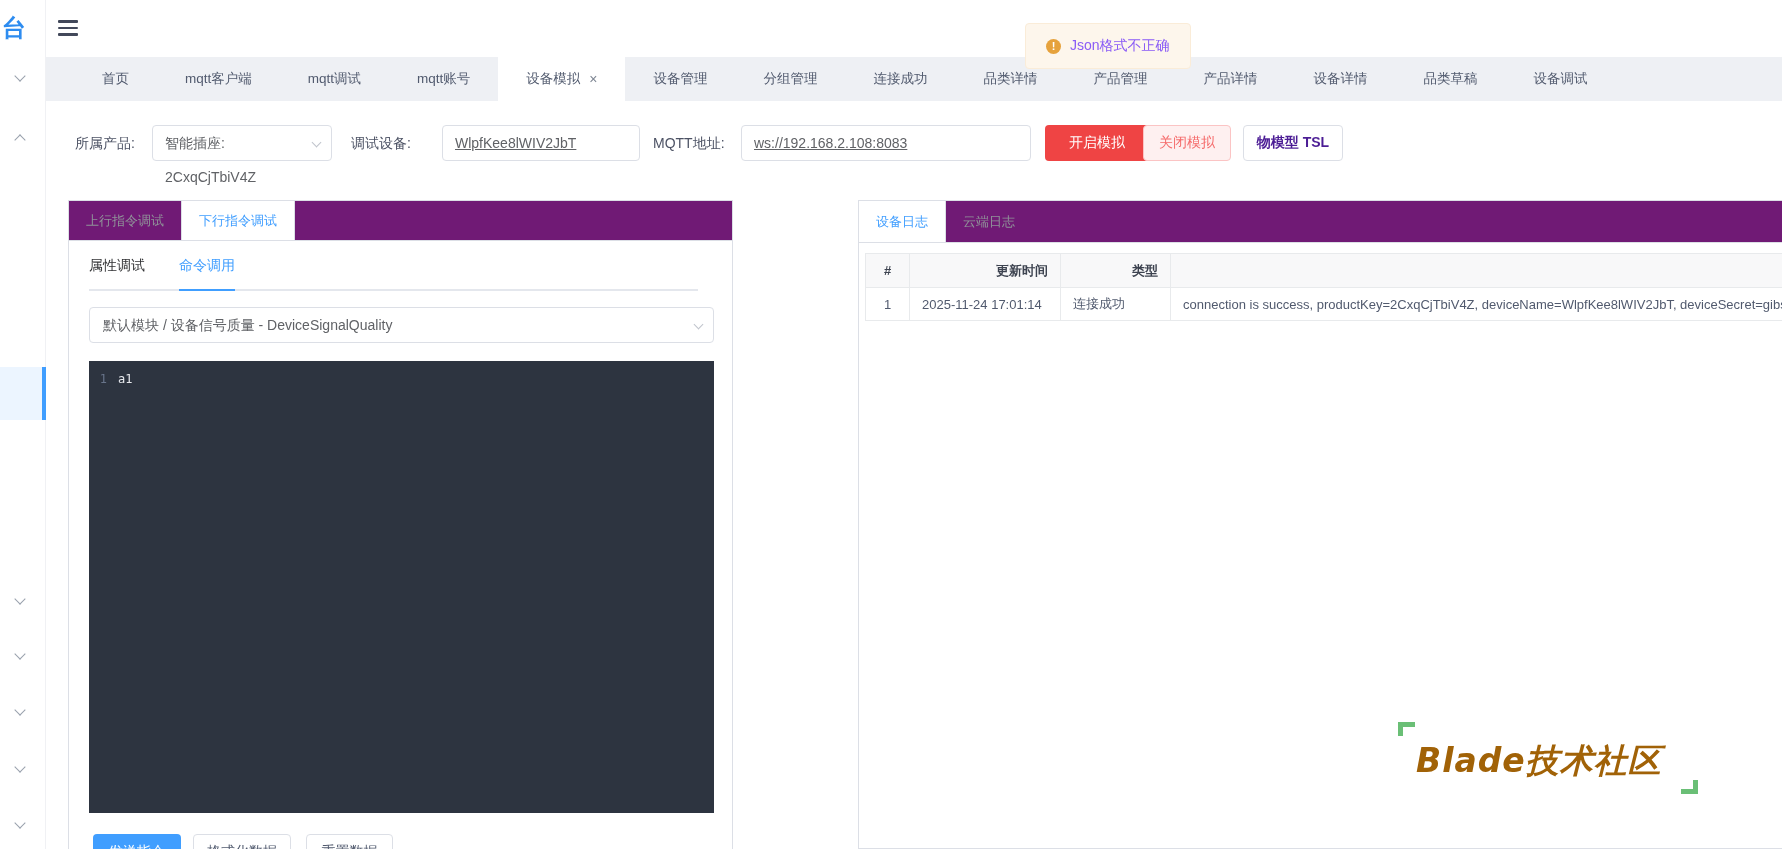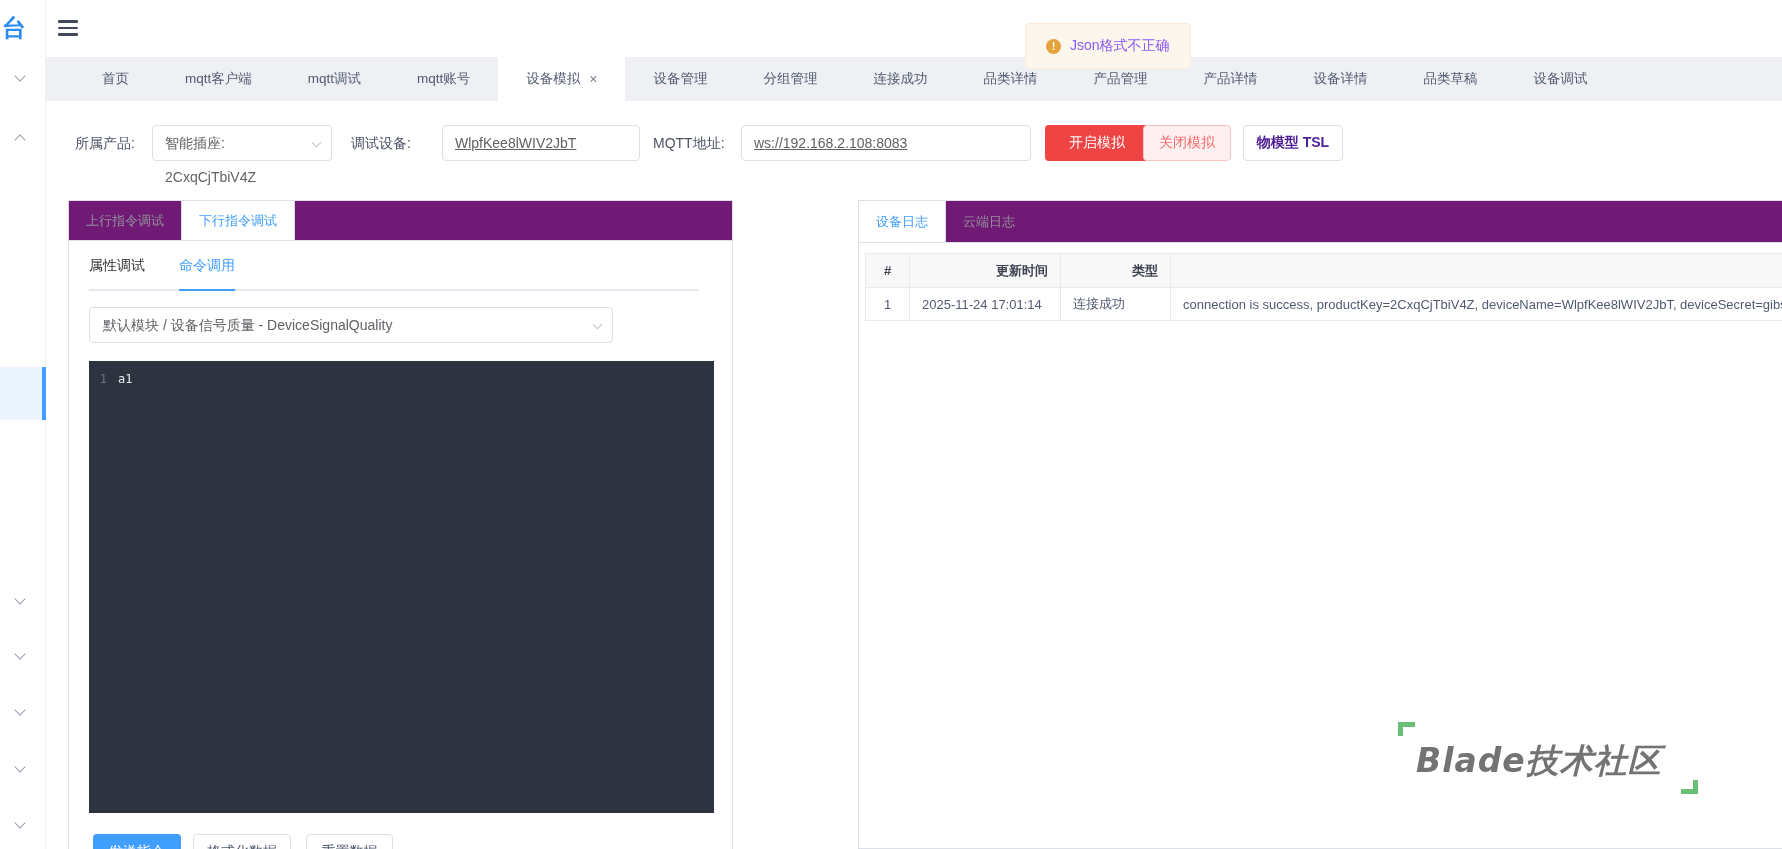--- a/index.html
+++ b/index.html
@@ -64,21 +64,21 @@
   .log-card .card-tabs { height:42px; }
   .log-card .ctab { line-height:42px; }
 
   
   .subtabs { position:absolute; left:20px; right:34px; top:56px; height:34px;
     border-bottom:2px solid #e4e7ed; display:flex; gap:34px; }
   .subtab { font-size:14px; color:#303133; padding-bottom:10px; margin-bottom:-2px;
     cursor:pointer; white-space:nowrap; }
   .subtab.active { color:#409eff; border-bottom:2px solid #409eff; }
 
-  .cmd-select { position:absolute; left:20px; top:106px; width:524px; height:36px;
+  .cmd-select { position:absolute; left:20px; top:106px; width:625px; height:36px;
     border:1px solid #dcdfe6; border-radius:4px; font-size:14px; color:#606266;
     line-height:34px; padding:0 30px 0 13px; background:#fff; cursor:pointer;
     white-space:nowrap; overflow:hidden; }
 
   
   .editor { position:absolute; left:20px; top:160px; width:625px; height:452px;
     background:#2d3440; font-family:"DejaVu Sans Mono",monospace; font-size:12px; cursor:text; }
   .ed-line { position:absolute; left:0; top:9px; width:100%; height:18px; line-height:18px; }
   .ed-num { position:absolute; left:4px; width:14px; text-align:right; color:#68748a; }
   .ed-code { position:absolute; left:29px; color:#e8eaee; }
@@ -96,21 +96,21 @@
   .logtable th, .logtable td { border:1px solid #e8eaec; font-weight:normal; overflow:hidden;
     white-space:nowrap; text-overflow:clip; }
   .logtable th { background:#f8f8f9; height:34px; font-size:13px; color:#3d4350; font-weight:bold;
     text-align:right; padding:0 12px; }
   .logtable td { height:33px; font-size:13px; color:#515a6e; padding:0 12px; background:#fff; }
   .logtable .c-center { text-align:center; padding:0; }
 
   
   .watermark { position:absolute; left:1398px; top:722px; width:300px; height:72px; z-index:30; }
   .wm-text { position:absolute; left:18px; top:17px; font-family:"DejaVu Sans",sans-serif;
-    font-weight:bold; font-style:italic; font-size:33px; color:#737373; white-space:nowrap;
+    font-weight:bold; font-style:italic; font-size:33px; color:#a16207; white-space:nowrap;
     letter-spacing:1px; }
   .wm-tl { position:absolute; left:0; top:0; width:17px; height:14px;
     border-left:5px solid #6abf76; border-top:5px solid #6abf76; }
   .wm-br { position:absolute; right:0; bottom:0; width:17px; height:14px;
     border-right:5px solid #6abf76; border-bottom:5px solid #6abf76; }
 </style>
 </head>
 <body>
 
 <div class="page">

